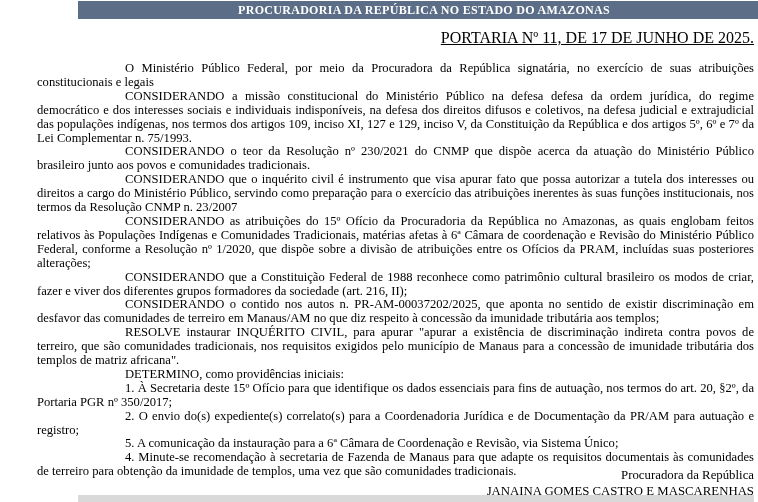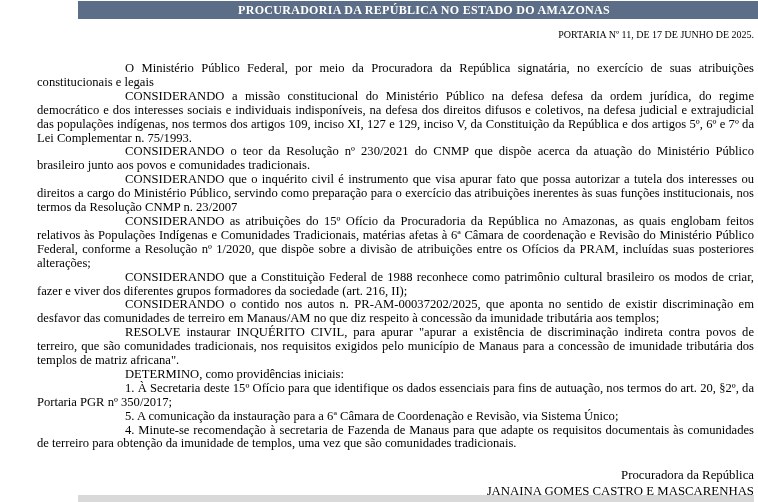--- a/index.html
+++ b/index.html
@@ -31,22 +31,23 @@
     color: #ffffff;
     font-size: 12px;
     font-weight: bold;
     letter-spacing: 0.3px;
     white-space: nowrap;
   }
   .portaria-line {
     position: absolute;
     top: 29px;
     right: 4px;
-    font-size: 10px;
+    font-size: 16px;
     text-align: right;
+    text-decoration: underline;
   }
   .body-text {
     position: absolute;
     left: 37px;
     top: 62px;
     width: 717px;
     font-size: 12.6px;
     line-height: 13.9px;
     text-align: justify;
   }
@@ -86,20 +87,21 @@
     <p>O Ministério Público Federal, por meio da Procuradora da República signatária, no exercício de suas atribuições constitucionais e legais</p>
     <p>CONSIDERANDO a missão constitucional do Ministério Público na defesa defesa da ordem jurídica, do regime democrático e dos interesses sociais e individuais indisponíveis, na defesa dos direitos difusos e coletivos, na defesa judicial e extrajudicial das populações indígenas, nos termos dos artigos 109, inciso XI, 127 e 129, inciso V, da Constituição da República e dos artigos 5º, 6º e 7º da Lei Complementar n. 75/1993.</p>
     <p>CONSIDERANDO o teor da Resolução nº 230/2021 do CNMP que dispõe acerca da atuação do Ministério Público brasileiro junto aos povos e comunidades tradicionais.</p>
     <p>CONSIDERANDO que o inquérito civil é instrumento que visa apurar fato que possa autorizar a tutela dos interesses ou direitos a cargo do Ministério Público, servindo como preparação para o exercício das atribuições inerentes às suas funções institucionais, nos termos da Resolução CNMP n. 23/2007</p>
     <p>CONSIDERANDO as atribuições do 15º Ofício da Procuradoria da República no Amazonas, as quais englobam feitos relativos às Populações Indígenas e Comunidades Tradicionais, matérias afetas à 6ª Câmara de coordenação e Revisão do Ministério Público Federal, conforme a Resolução nº 1/2020, que dispõe sobre a divisão de atribuições entre os Ofícios da PRAM, incluídas suas posteriores alterações;</p>
     <p>CONSIDERANDO que a Constituição Federal de 1988 reconhece como patrimônio cultural brasileiro os modos de criar, fazer e viver dos diferentes grupos formadores da sociedade (art. 216, II);</p>
     <p>CONSIDERANDO o contido nos autos n. PR-AM-00037202/2025, que aponta no sentido de existir discriminação em desfavor das comunidades de terreiro em Manaus/AM no que diz respeito à concessão da imunidade tributária aos templos;</p>
     <p>RESOLVE instaurar INQUÉRITO CIVIL, para apurar "apurar a existência de discriminação indireta contra povos de terreiro, que são comunidades tradicionais, nos requisitos exigidos pelo município de Manaus para a concessão de imunidade tributária dos templos de matriz africana".</p>
     <p>DETERMINO, como providências iniciais:</p>
     <p>1. À Secretaria deste 15º Ofício para que identifique os dados essenciais para fins de autuação, nos termos do art. 20, §2º, da Portaria PGR nº 350/2017;</p>
+    <p>2. O envio do(s) expediente(s) correlato(s) para a Coordenadoria Jurídica e de Documentação da PR/AM para autuação e registro;</p>
     <p>5. A comunicação da instauração para a 6ª Câmara de Coordenação e Revisão, via Sistema Único;</p>
     <p>4. Minute-se recomendação à secretaria de Fazenda de Manaus para que adapte os requisitos documentais às comunidades de terreiro para obtenção da imunidade de templos, uma vez que são comunidades tradicionais.</p>
   </div>
 
   <div class="signature-block">
     <div>Procuradora da República</div>
     <div>JANAINA GOMES CASTRO E MASCARENHAS</div>
   </div>
 
   <div class="footer-bar" style="background-color: rgb(217, 217, 217);"></div>

